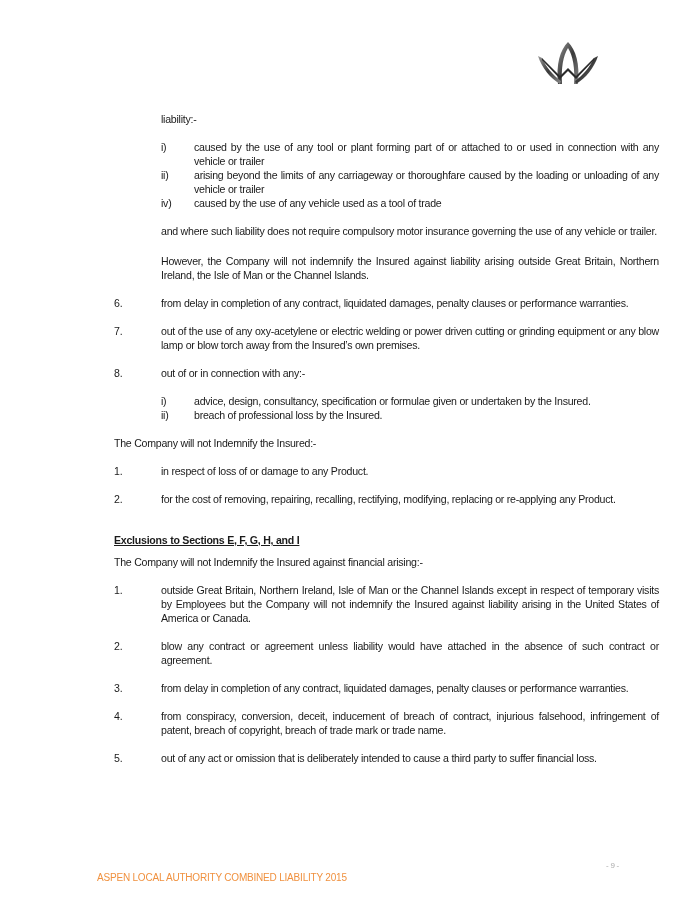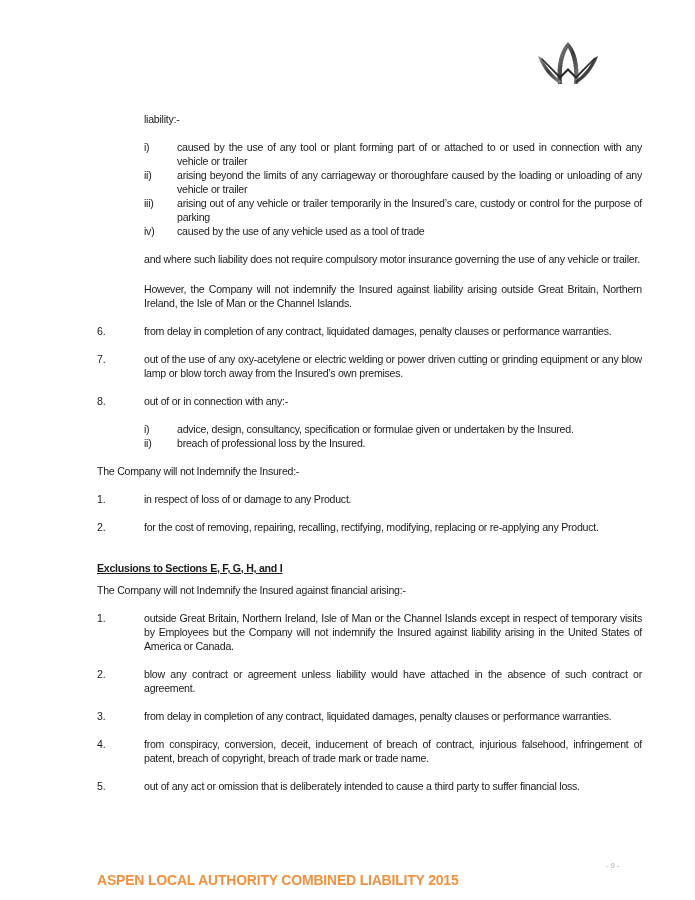--- a/index.html
+++ b/index.html
@@ -3,30 +3,30 @@
 <meta charset="utf-8">
 <style>
   html, body { margin: 0; padding: 0; background: #ffffff; }
   body {
     width: 695px; height: 900px; position: relative; overflow: hidden;
     font-family: "Liberation Sans", sans-serif;
     font-size: 10.6px; color: #1a1a1a;
     letter-spacing: -0.25px;
   }
   .logo { position: absolute; left: 536px; top: 40px; width: 64px; height: 48px; }
-  .content { position: absolute; left: 97px; top: 112px; width: 545px; }
+  .content { position: absolute; left: 114px; top: 112px; width: 545px; }
   .p { line-height: 14px; text-align: justify; }
   .indent { margin-left: 47px; }
   .row { display: flex; line-height: 14px; }
   .num { width: 47px; flex: 0 0 47px; }
   .txt { flex: 1; text-align: justify; }
   .sub { display: flex; line-height: 14px; margin-left: 47px; }
   .subnum { width: 33px; flex: 0 0 33px; }
   .heading { font-weight: bold; text-decoration: underline; line-height: 14px; }
-  .footer { position: absolute; left: 97px; top: 872px; font-size: 14px; font-weight: bold; color: #f0913f; letter-spacing: -0.2px; }
+  .footer { position: absolute; left: 97px; top: 872px; font-size: 10px; font-weight: normal; color: #f0913f; letter-spacing: -0.2px; }
   .pagenum { position: absolute; left: 606px; top: 861px; font-size: 8px; color: #aaaaaa; }
 </style>
 </head>
 <body>
 
 <svg class="logo" viewBox="0 0 64 48">
   <defs>
     <linearGradient id="lg" x1="0" y1="0" x2="1" y2="1">
       <stop offset="0" stop-color="#9a9a9a"></stop>
       <stop offset="0.5" stop-color="#3a3a3a"></stop>
@@ -43,24 +43,20 @@
   <div class="p indent" style="margin-bottom:14px">liability:-</div>
 
   <div style="margin-bottom:14px">
     <div class="sub">
         <span class="subnum">i)</span>
         <span class="txt">caused by the use of any tool or plant forming part of or attached to or used in connection with any vehicle or trailer</span>
       </div>
     <div class="sub">
         <span class="subnum">ii)</span>
         <span class="txt">arising beyond the limits of any carriageway or thoroughfare caused by the loading or unloading of any vehicle or trailer</span>
-      </div>
-    <div class="sub">
-        <span class="subnum">iii)</span>
-        <span class="txt">arising out of any vehicle or trailer temporarily in the Insured’s care, custody or control for the purpose of parking</span>
       </div>
     <div class="sub">
         <span class="subnum">iv)</span>
         <span class="txt">caused by the use of any vehicle used as a tool of trade</span>
       </div>
   </div>
 
   <div class="p indent" style="margin-bottom:16px">and where such liability does not require compulsory motor insurance governing the use of any vehicle or trailer.</div>
   <div class="p indent" style="margin-bottom:14px">However, the Company will not indemnify the Insured against liability arising outside Great Britain, Northern Ireland, the Isle of Man or the Channel Islands.</div>
 

